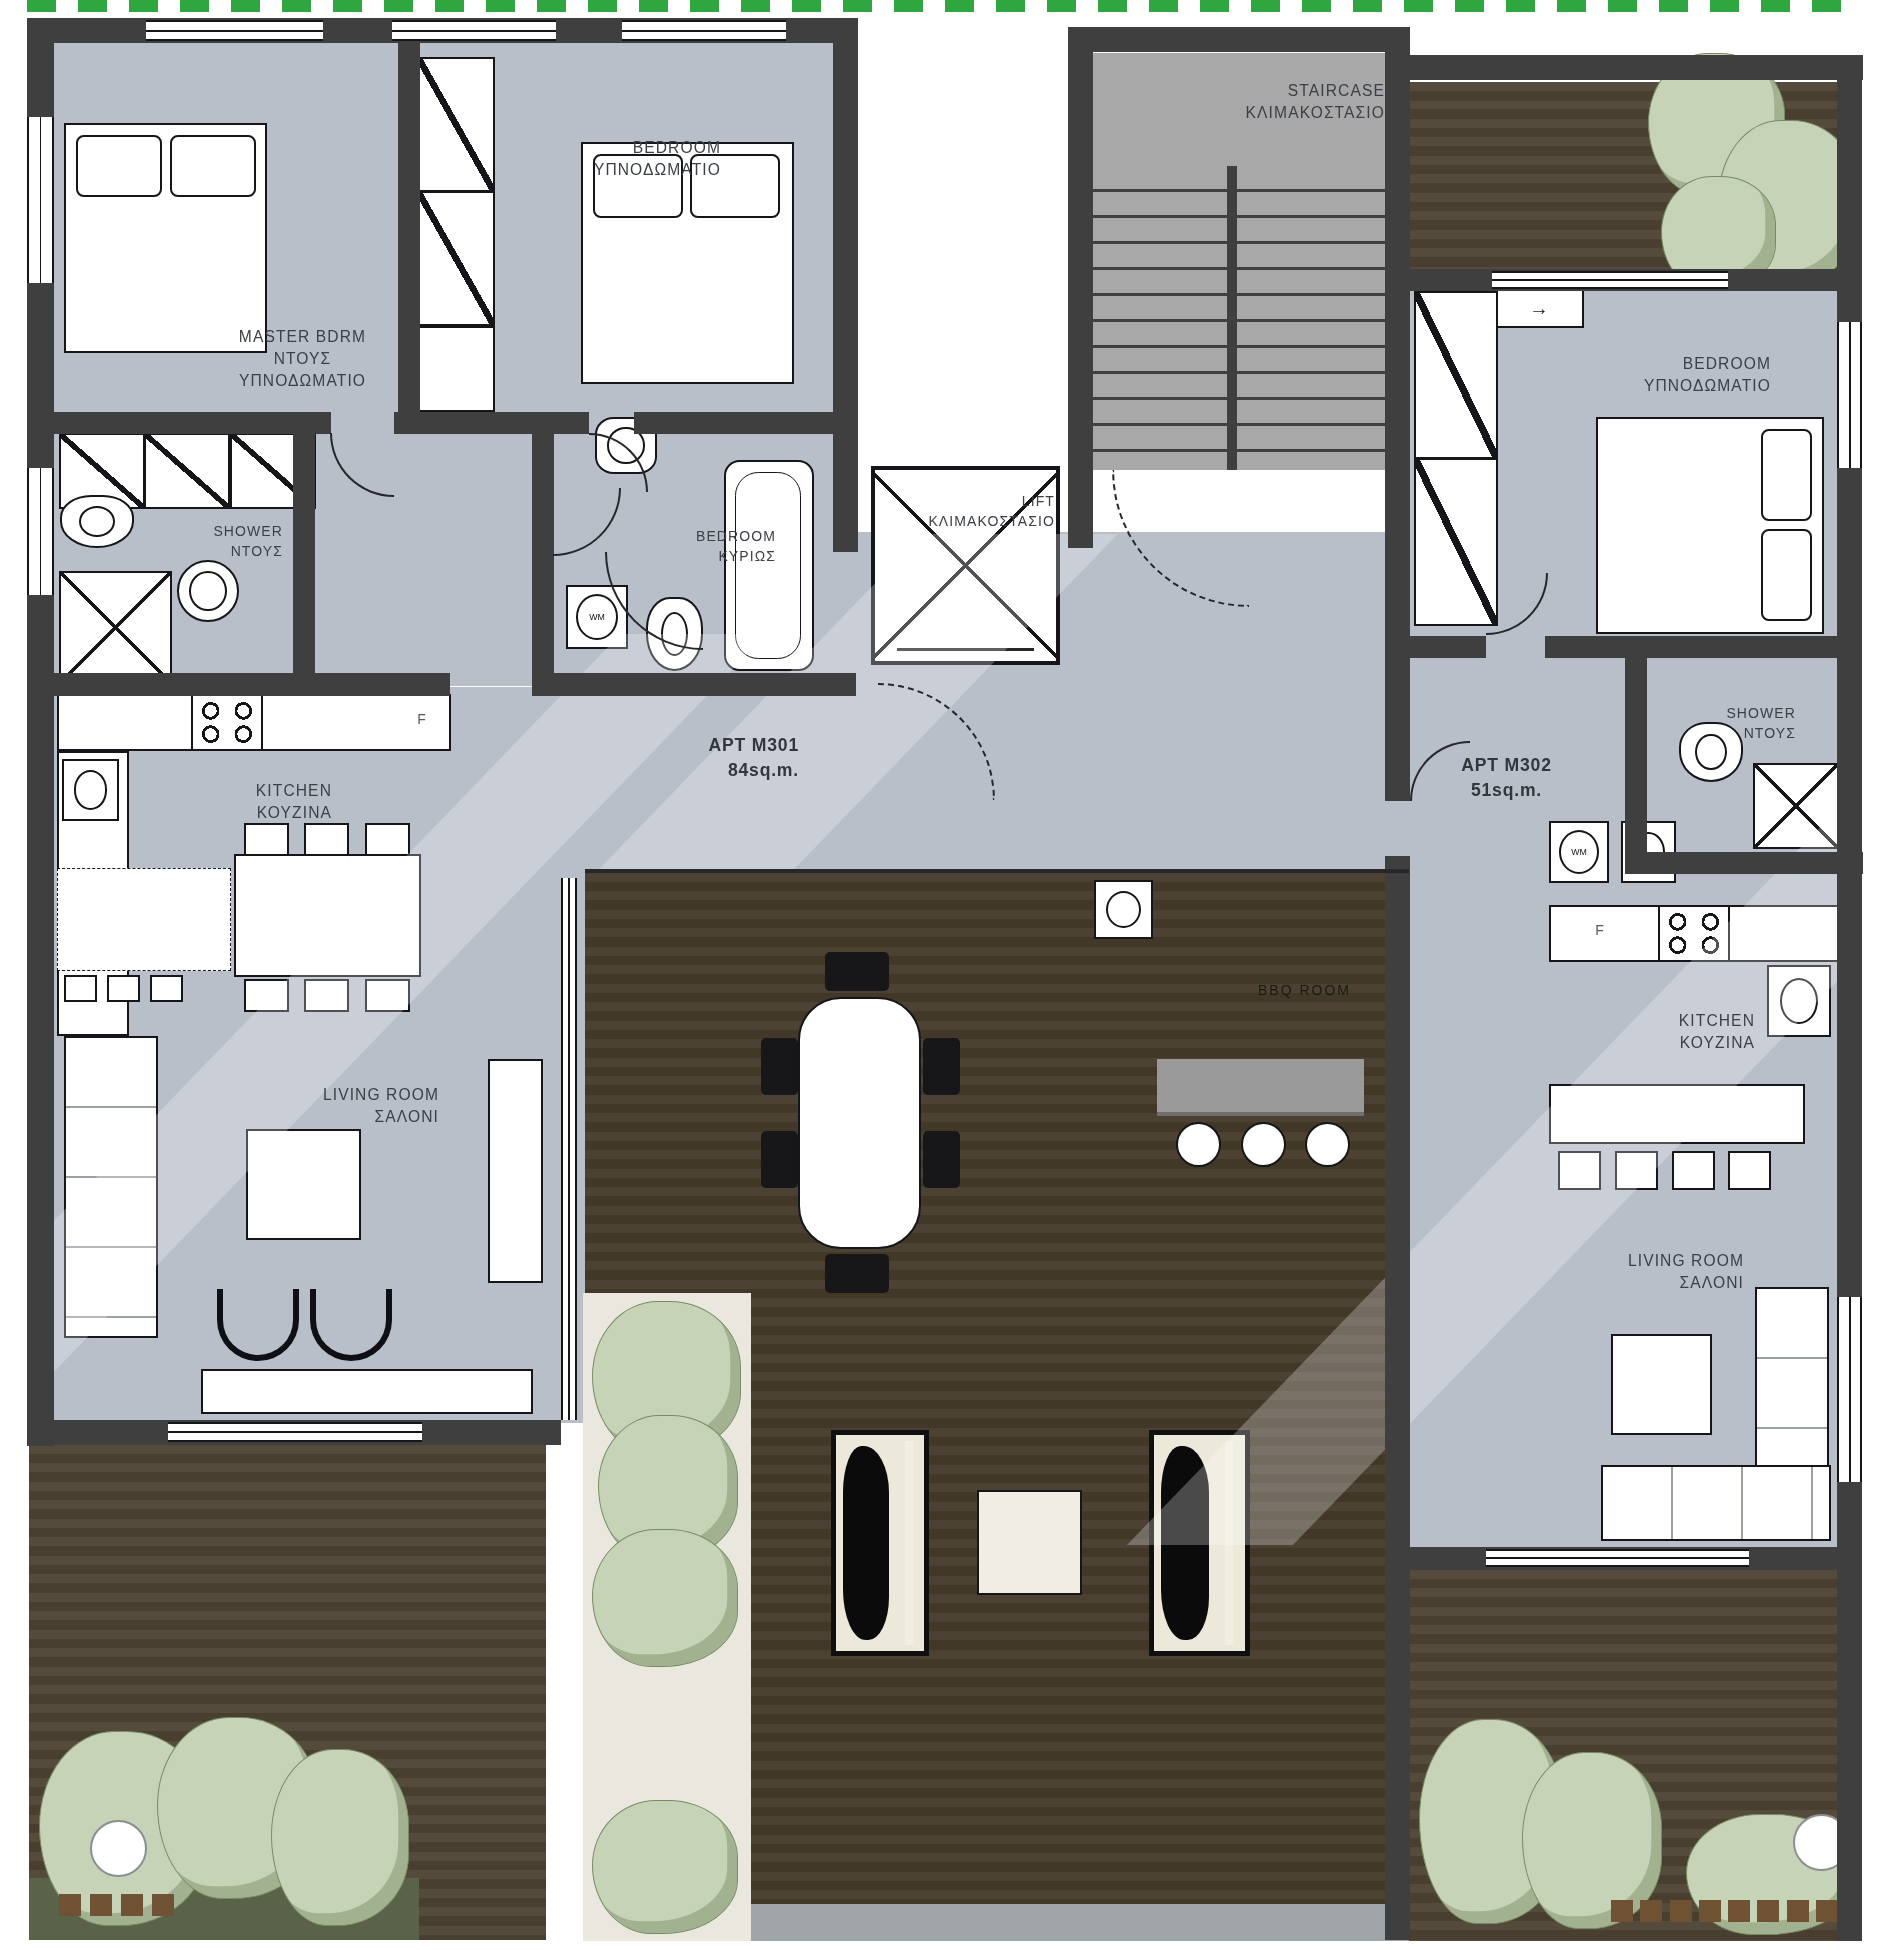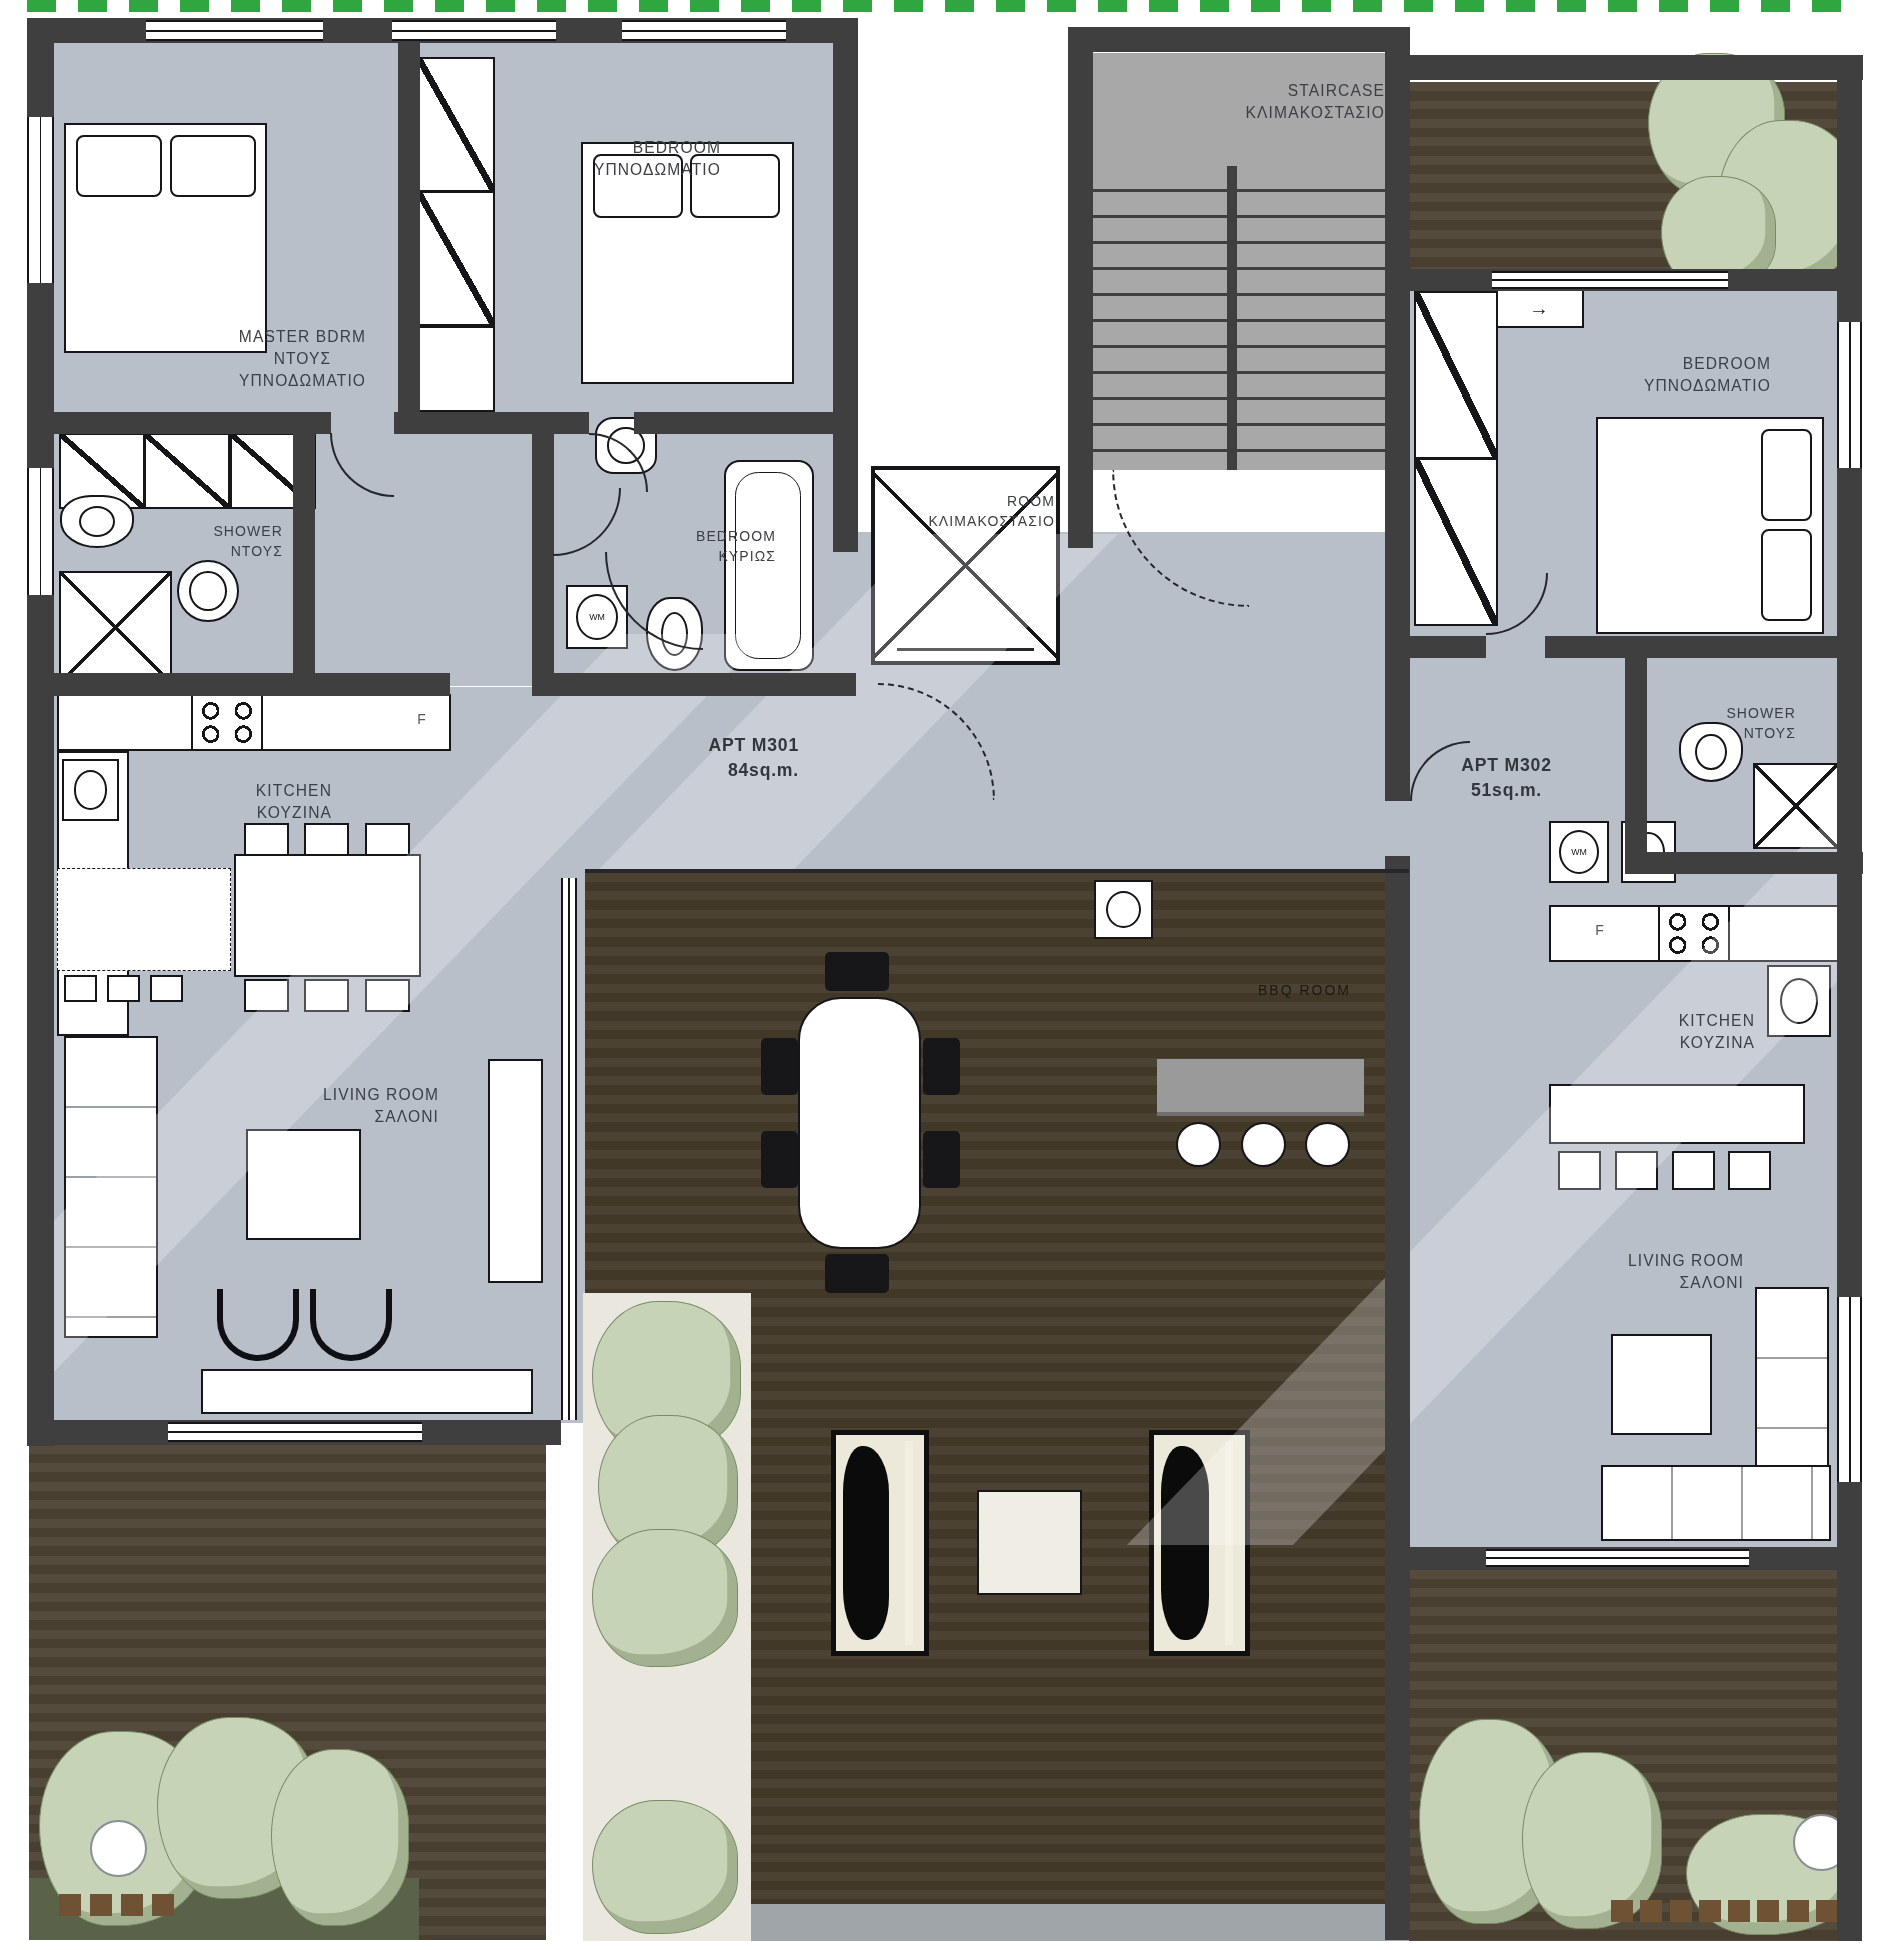--- a/index.html
+++ b/index.html
@@ -282,21 +282,21 @@
   <div class="a arc tl" style="left:1410px;top:741px;width:60px;height:60px"></div>
   <div class="a arc br" style="left:1486px;top:573px;width:62px;height:62px"></div>
   <div class="a arc bl dashedl" style="left:1112px;top:470px;width:137px;height:137px"></div>
   <div class="a arc tr dashedl" style="left:878px;top:683px;width:117px;height:117px"></div>
 
   <div class="a lbl" style="left:1092px;top:80px;width:293px">
     <span>STAIRCASE</span>
     <span>ΚΛΙΜΑΚΟΣΤΑΣΙΟ</span>
   </div>
   <div class="a lbl sm" style="left:876px;top:492px;width:179px">
-    <span>ROOM</span>
+    <span>LIFT</span>
     <span>ΚΛΙΜΑΚΟΣΤΑΣΙΟ</span>
   </div>
   <div class="a lbl left" style="left:195px;top:326px;width:215px">
     <span>MASTER BDRM</span>
     <span>ΝΤΟΥΣ</span>
     <span>ΥΠΝΟΔΩΜΑΤΙΟ</span>
   </div>
   <div class="a lbl" style="left:458px;top:137px;width:263px">
     <span>BEDROOM</span>
     <span>ΥΠΝΟΔΩΜΑΤΙΟ</span>

